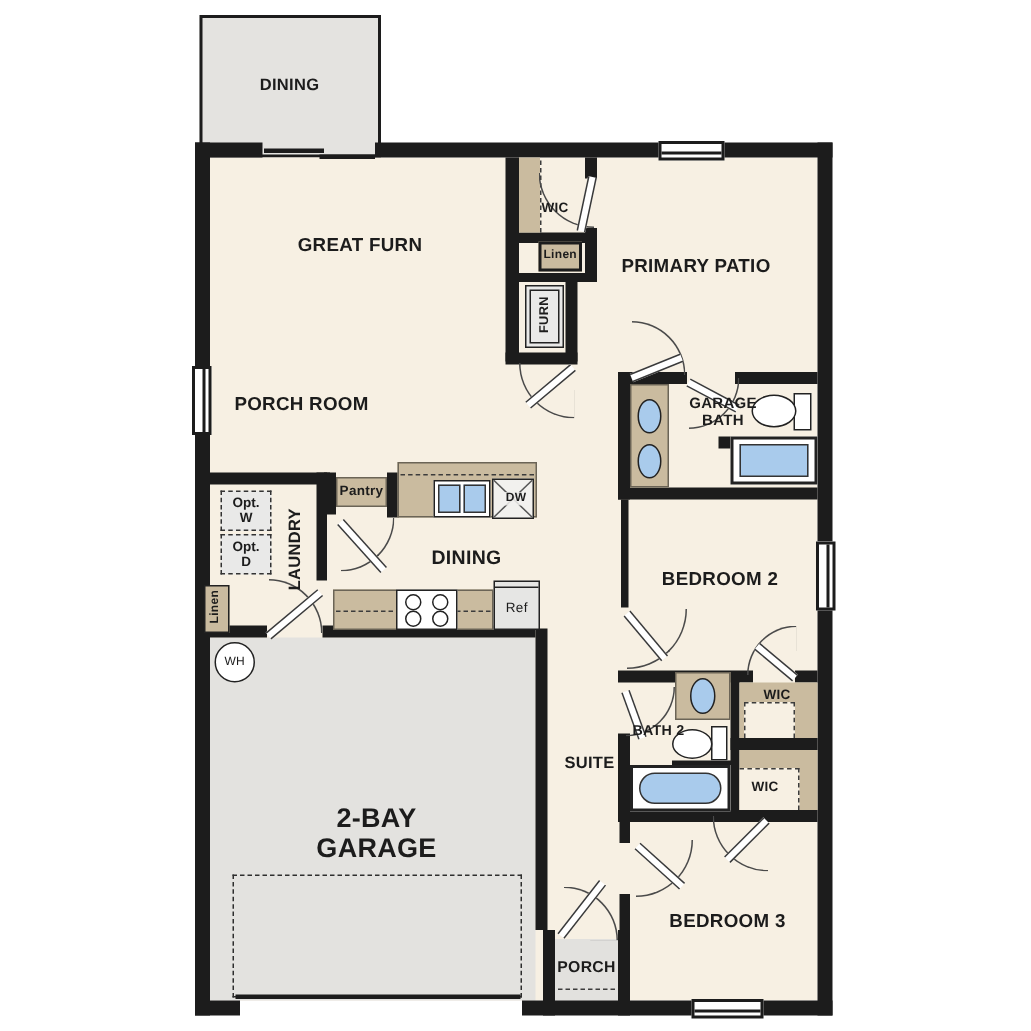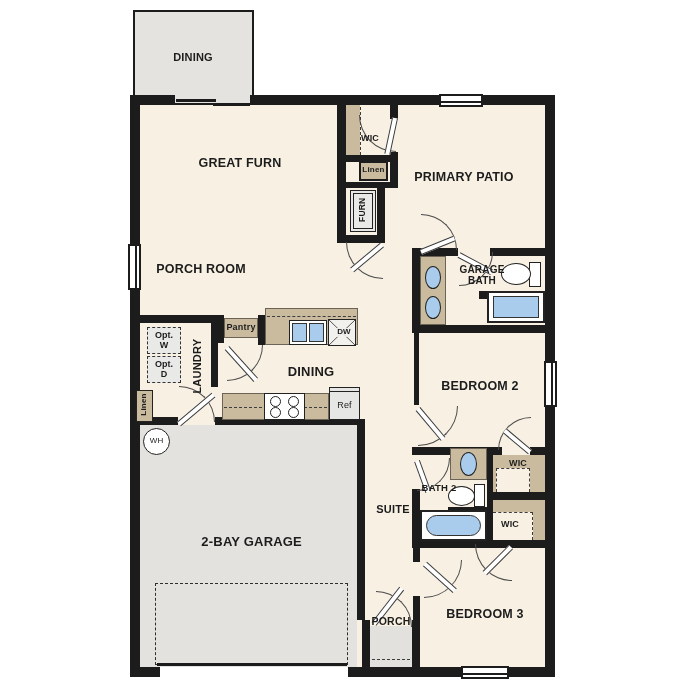--- a/index.html
+++ b/index.html
@@ -200,22 +200,22 @@
   <div class="lbl sm" style="left:352px;top:133px;width:36px;font-size:9px;">WIC</div>
   <div class="lbl sm" style="left:359px;top:166px;width:29px;font-size:8px;">Linen</div>
   <div class="lbl sm vert" style="left:340px;top:205px;width:46px;">FURN</div>
   <div class="lbl vert" style="left:157px;top:360px;width:80px;font-size:11px;">LAUNDRY</div>
   <div class="lbl sm vert" style="left:119px;top:400px;width:50px;font-size:8px;">Linen</div>
   <div class="lbl sm" style="left:224px;top:322px;width:34px;font-size:9px;font-weight:bold;">Pantry</div>
   <div class="lbl lg" style="left:261px;top:365px;width:100px;font-size:13px;">DINING</div>
   <div class="lbl sm" style="left:334px;top:328px;width:20px;font-size:8px;background:rgba(242,241,238,.85);">DW</div>
   <div class="lbl sm" style="left:329px;top:400px;width:31px;font-size:9px;font-weight:normal;">Ref</div>
   <div class="lbl sm" style="left:143px;top:437px;width:27px;font-size:8px;font-weight:normal;">WH</div>
-  <div class="lbl lg" style="left:200px;top:535px;width:102px;font-size:13px;text-align:right;">2-BAY GARAGE</div>
+  <div class="lbl lg" style="left:200px;top:535px;width:102px;font-size:18px;">2-BAY GARAGE</div>
   <div class="lbl md" style="left:358px;top:503px;width:70px;font-size:11px;">SUITE</div>
   <div class="lbl md" style="left:420px;top:483px;width:38px;font-size:9.5px;">BATH 2</div>
   <div class="lbl sm" style="left:498px;top:458px;width:40px;font-size:9px;">WIC</div>
   <div class="lbl sm" style="left:490px;top:519px;width:40px;font-size:9px;">WIC</div>
   <div class="lbl lg" style="left:415px;top:379px;width:130px;white-space:nowrap;">BEDROOM 2</div>
   <div class="lbl lg" style="left:420px;top:607px;width:130px;white-space:nowrap;">BEDROOM 3</div>
-  <div class="lbl md" style="left:361px;top:616px;width:60px;font-size:10.5px;">PORCH</div>
+  <div class="lbl md" style="left:361px;top:640px;width:60px;font-size:10.5px;">PORCH</div>
 
 </div>
 
 </body></html>

